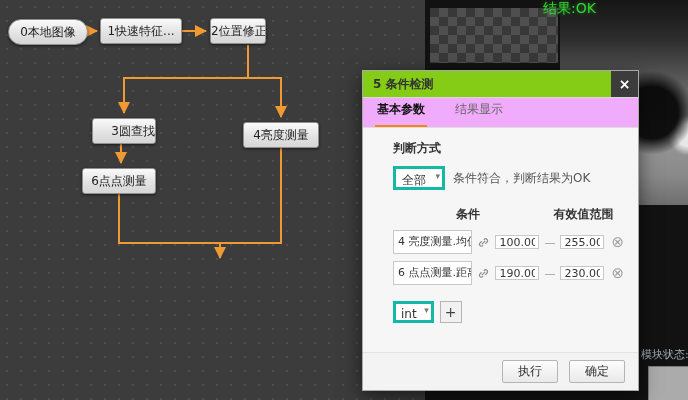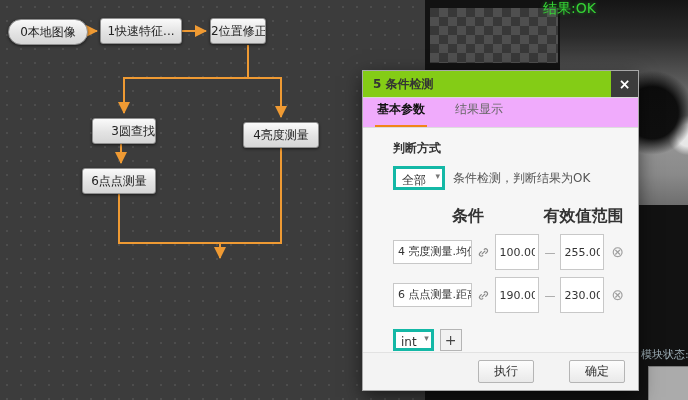--- a/index.html
+++ b/index.html
@@ -111,53 +111,53 @@
   .select {
     position:relative; background:#fff; border:3px solid #14b8a6;
     height:24px; line-height:22px; font-size:12px; color:#333;
     padding:0 16px 0 6px; cursor:pointer;
   }
   .select .arrow {
     position:absolute; right:2px; bottom:0px; font-size:9px; color:#777;
   }
   .judge-desc { font-size:12px; color:#555; margin-left:8px; white-space:nowrap; }
 
-  .tbl-head { display:flex; font-size:16px; font-weight:600; color:#333; margin-bottom:7px; }
+  .tbl-head { display:flex; font-size:12px; font-weight:600; color:#333; margin-bottom:7px; }
   .tbl-head .c1 { width:150px; text-align:center; }
   .tbl-head .c2 { flex:1; text-align:center; }
 
   .cond-row { display:flex; align-items:center; margin-bottom:7px; }
   .cond-box {
     width:118px; height:24px; background:#fff; border:1px solid #c8c8c8;
     font-size:11px; color:#333; line-height:22px; padding:0 4px;
     white-space:nowrap; overflow:hidden;
   }
   .link-icon { margin:0 5px; display:inline-flex; }
   .val-input {
-    width:44px; height:36px; border:1px solid #c8c8c8; background:#fff;
+    width:44px; height:14px; border:1px solid #c8c8c8; background:#fff;
     font-size:11px; color:#333; padding:0 3px;
     font-family:"DejaVu Sans","Liberation Sans",sans-serif;
   }
   .dash { margin:0 5px; color:#999; font-size:11px; }
   .remove-btn {
     margin-left:7px; color:#a0a0a0; font-size:15px; line-height:15px; cursor:pointer;
   }
 
   .type-row { display:flex; align-items:center; margin-top:16px; }
   .select.small { height:22px; line-height:20px; padding:0 14px 0 5px; }
   .add-btn {
     width:22px; height:22px; margin-left:6px;
     border:1px solid #b5b5b5; background:#f1f1f1; color:#444;
     font-size:14px; line-height:20px; text-align:center; cursor:pointer;
   }
 
   .dlg-footer {
     position:absolute; left:0; right:0; bottom:0; height:38px;
     display:flex; justify-content:flex-end; align-items:center;
-    padding-right:13px; border-top:1px solid #e2e2e2; background:#f3f3f3;gap:24px;
+    padding-right:13px; border-top:1px solid #e2e2e2; background:#f3f3f3;
   }
   .btn {
     width:56px; height:23px; margin-left:11px;
     background:linear-gradient(180deg,#fdfdfd,#e9e9e9);
     border:1px solid #b5b5b5; border-radius:2px;
     font-size:12px; color:#333; text-align:center; line-height:21px; cursor:pointer;
   }
 </style>
 </head>
 <body>
@@ -213,21 +213,21 @@
     </div>
 
     <div class="dlg-body">
       <div class="section-label">判断方式</div>
 
       <div class="judge-row">
         <div class="select">
           <span>全部</span>
           <span class="arrow">▾</span>
         </div>
-        <div class="judge-desc">条件检测，判断结果为OK</div>
+        <div class="judge-desc">条件符合，判断结果为OK</div>
       </div>
 
       <div class="tbl-head">
         <div class="c1">条件</div>
         <div class="c2">有效值范围</div>
       </div>
 
       <div class="cond-row">
         <div class="cond-box">4 亮度测量.均值[0]</div>
         <span class="link-icon">

